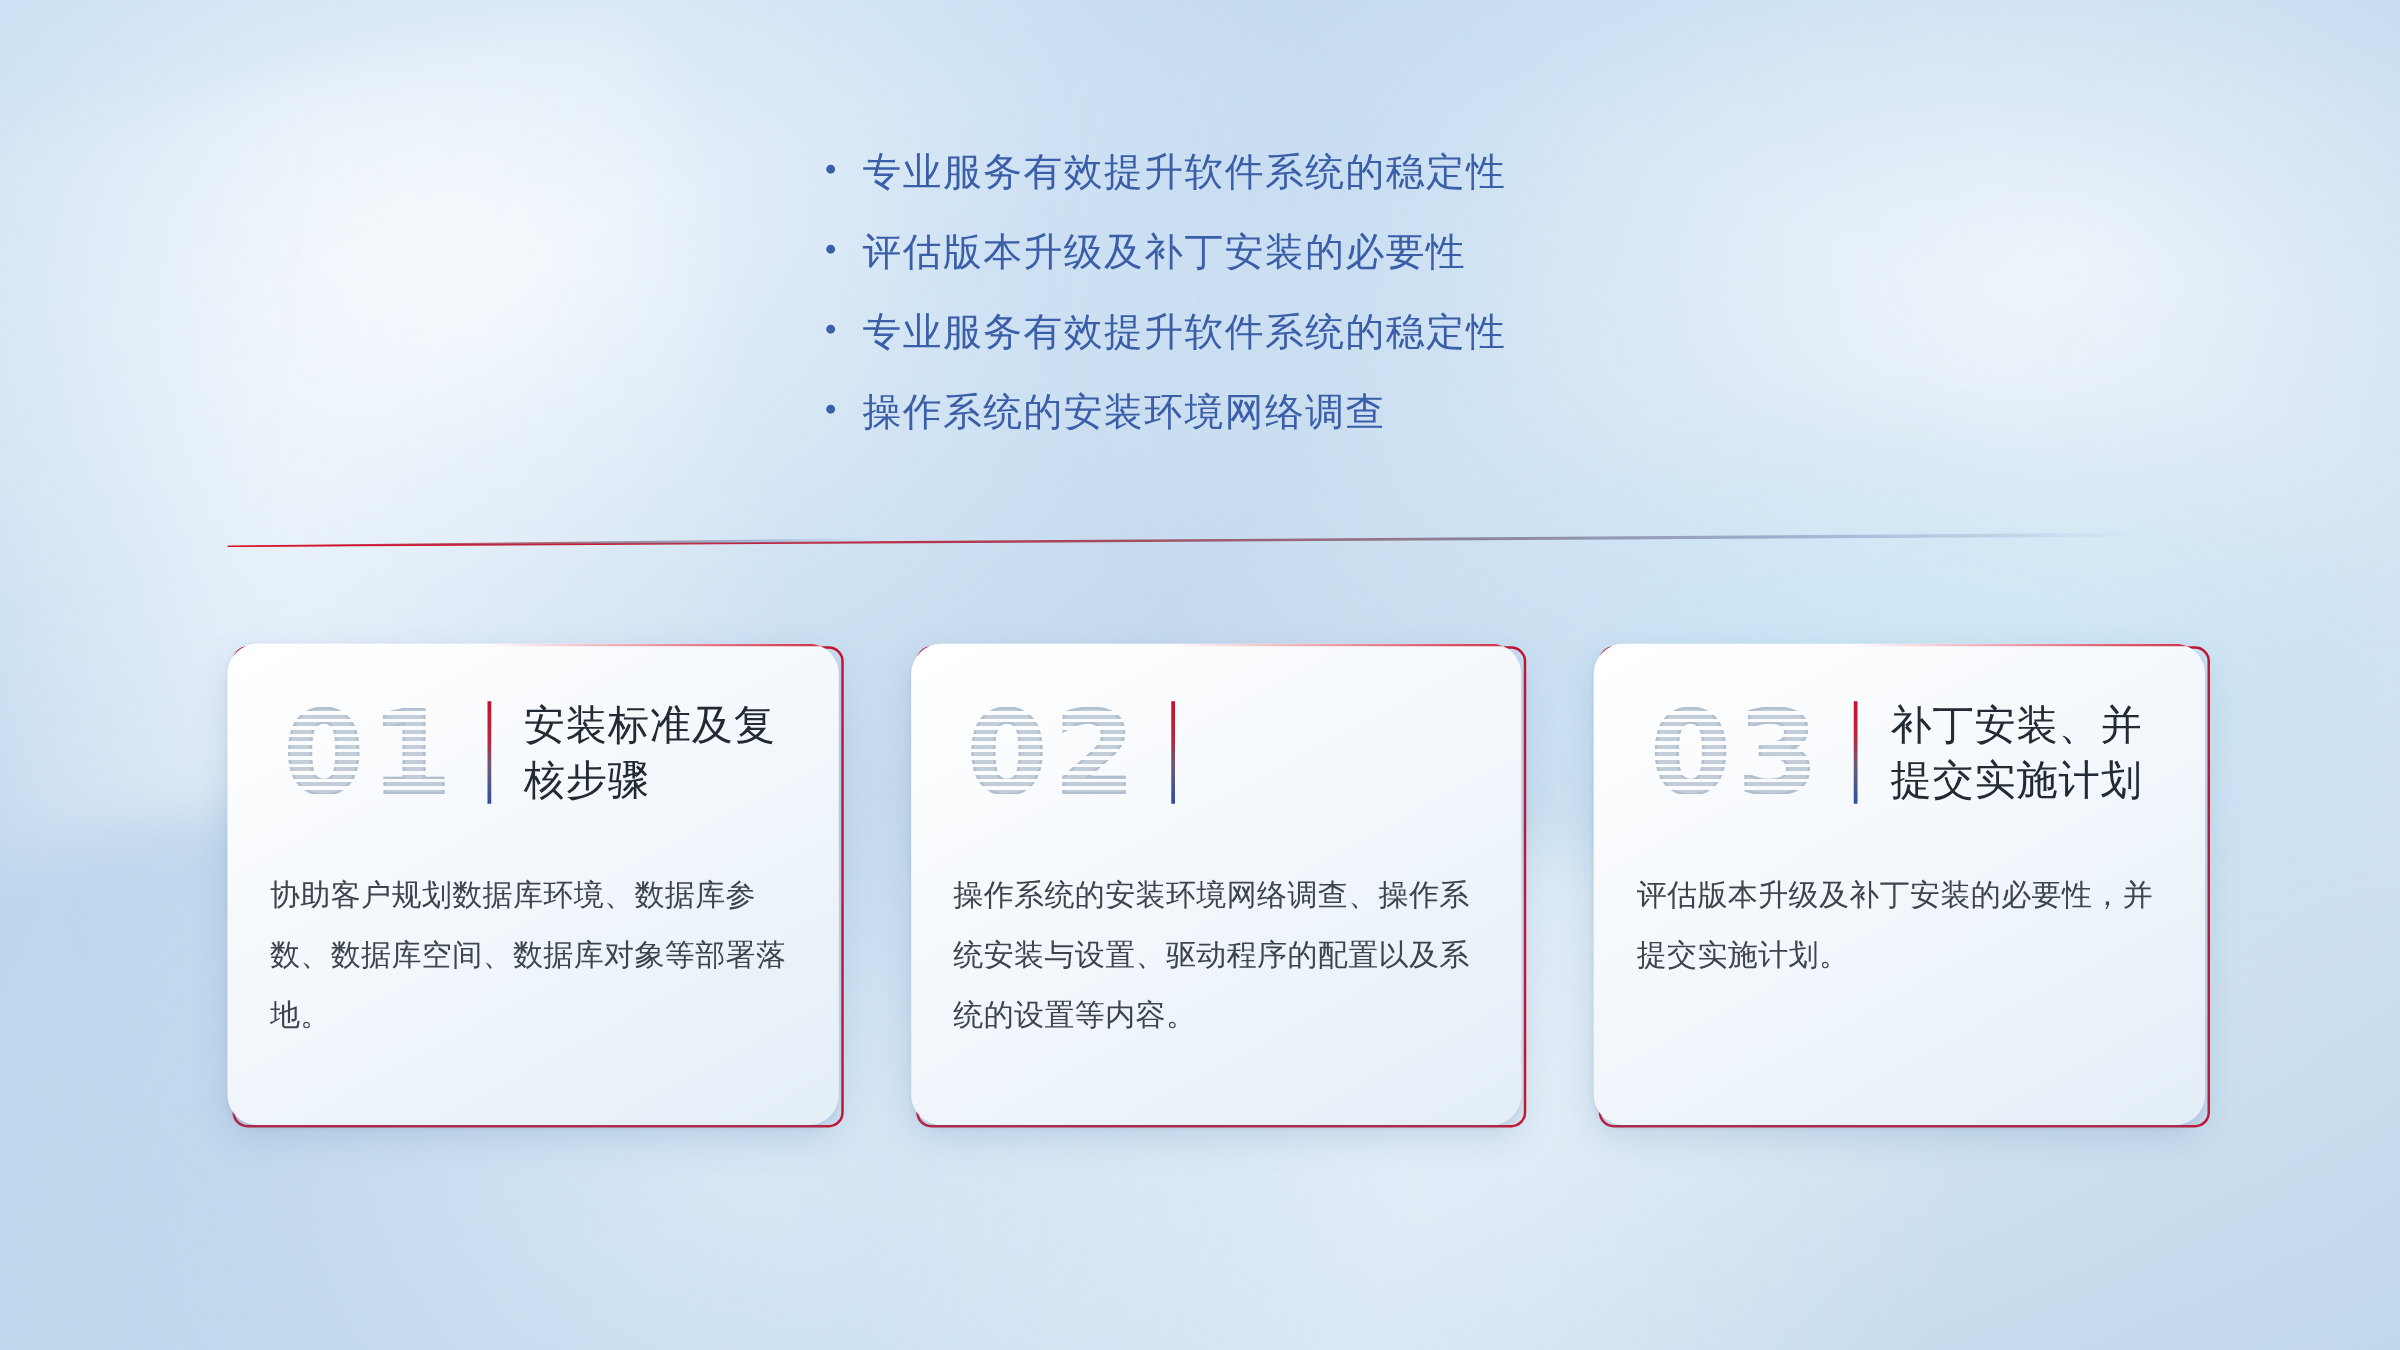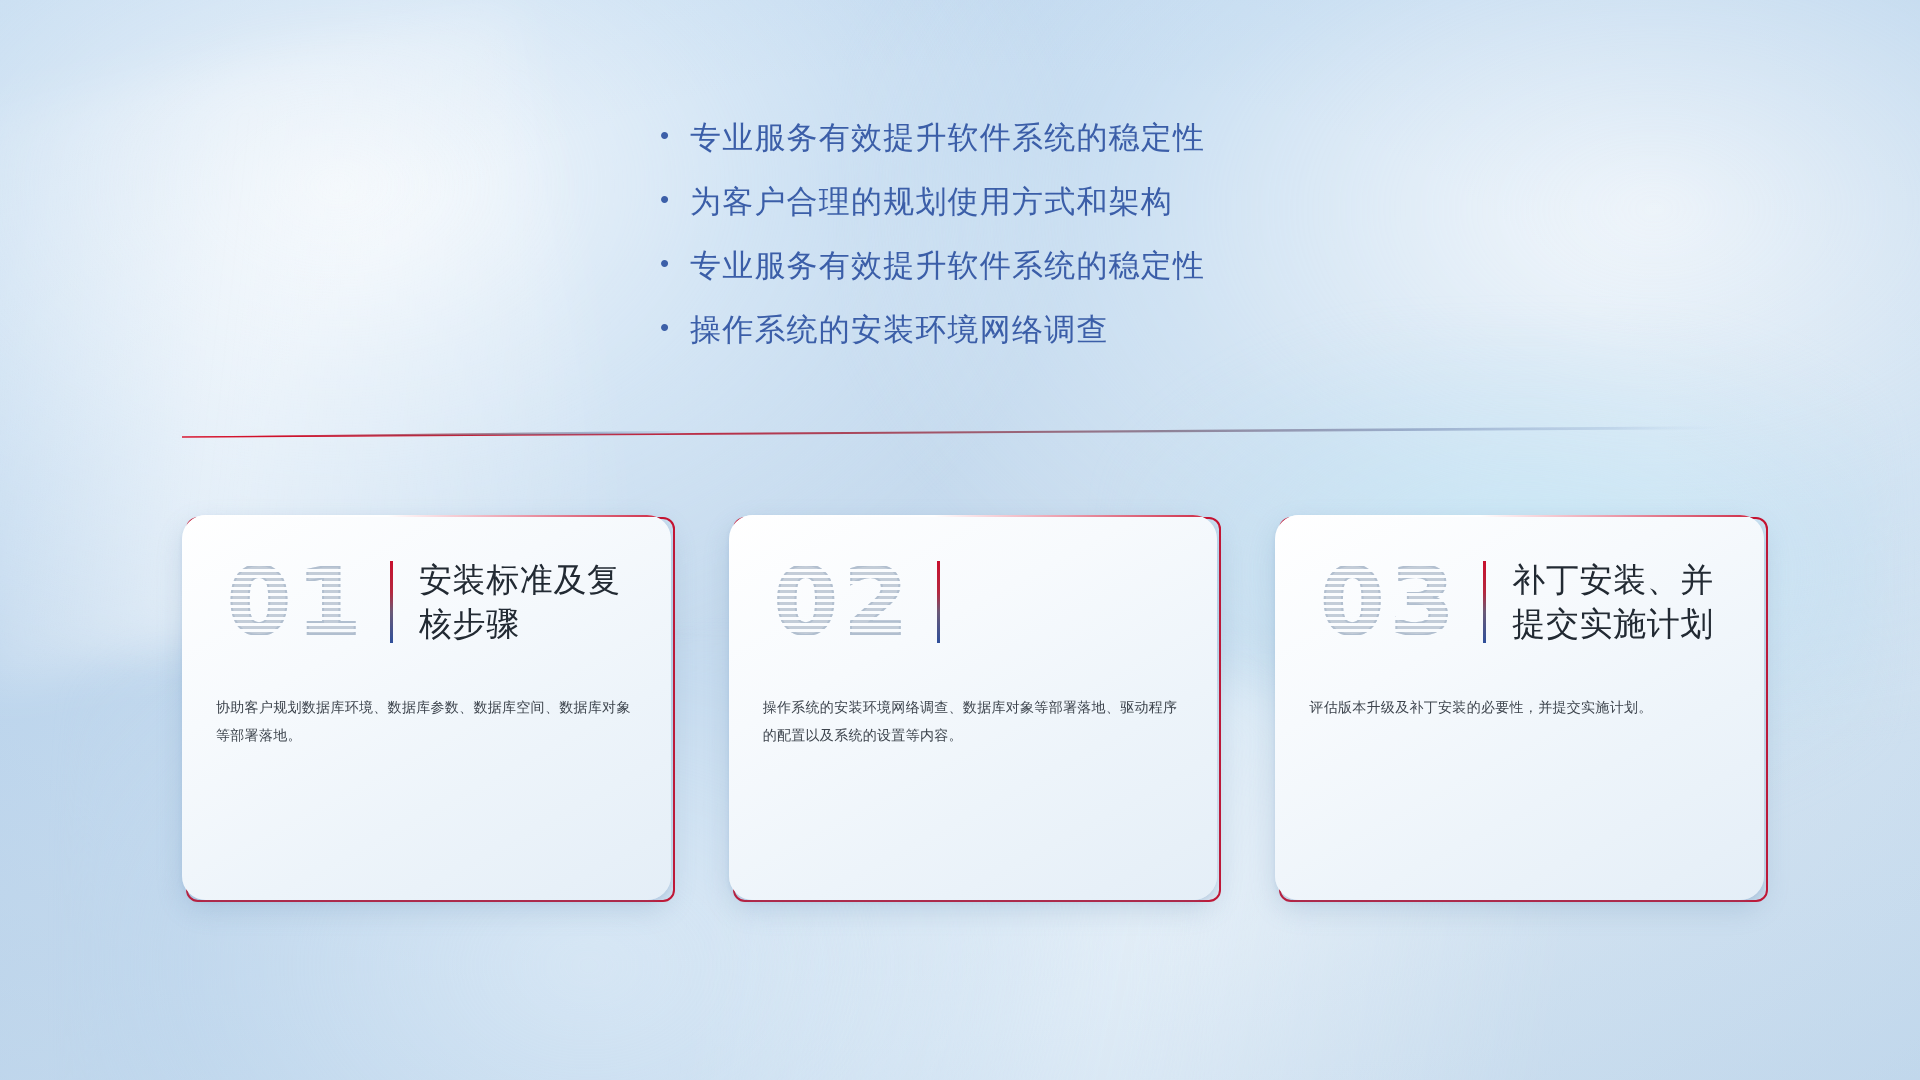--- a/index.html
+++ b/index.html
@@ -149,21 +149,21 @@
     color:#222a33;
     font-size:33px;
     line-height:1.34;
     letter-spacing:.6px;
     font-weight:400;
   }
 
   .card-desc {
     position:absolute; left:34px; right:30px; top:178px;
     color:#3d444d;
-    font-size:14px;
+    font-size:24px;
     line-height:2.0;
     letter-spacing:.3px;
     font-weight:400;
   }
 </style>
 </head>
 <body>
 
 <div id="bg-layer">
   <div class="bg-base"></div>
@@ -178,21 +178,21 @@
 
 <div id="bullet-list">
 
   <div class="bullet-row">
     <span class="bullet-dot">•</span>
     <span class="bullet-text">专业服务有效提升软件系统的稳定性</span>
   </div>
 
   <div class="bullet-row">
     <span class="bullet-dot">•</span>
-    <span class="bullet-text">为客户合理的规划使用方式和架构</span>
+    <span class="bullet-text">评估版本升级及补丁安装的必要性</span>
   </div>
 
   <div class="bullet-row">
     <span class="bullet-dot">•</span>
     <span class="bullet-text">专业服务有效提升软件系统的稳定性</span>
   </div>
 
   <div class="bullet-row">
     <span class="bullet-dot">•</span>
     <span class="bullet-text">操作系统的安装环境网络调查</span>
@@ -239,21 +239,21 @@
   <div class="card">
     <div class="card-frame"></div>
     <div class="card-body">
       <div class="card-head">
         <div class="card-num">
           <span class="num-glyph">02</span>
           <span class="num-glyph ghost">02</span>
         </div>
         <div class="card-accent"></div>
       </div>
-      <div class="card-desc">操作系统的安装环境网络调查、数据库对象等部署落地、驱动程序的配置以及系统的设置等内容。</div>
+      <div class="card-desc">操作系统的安装环境网络调查、操作系统安装与设置、驱动程序的配置以及系统的设置等内容。</div>
     </div>
   </div>
 
   <div class="card">
     <div class="card-frame"></div>
     <div class="card-body">
       <div class="card-head">
         <div class="card-num">
           <span class="num-glyph">03</span>
           <span class="num-glyph ghost">03</span>

